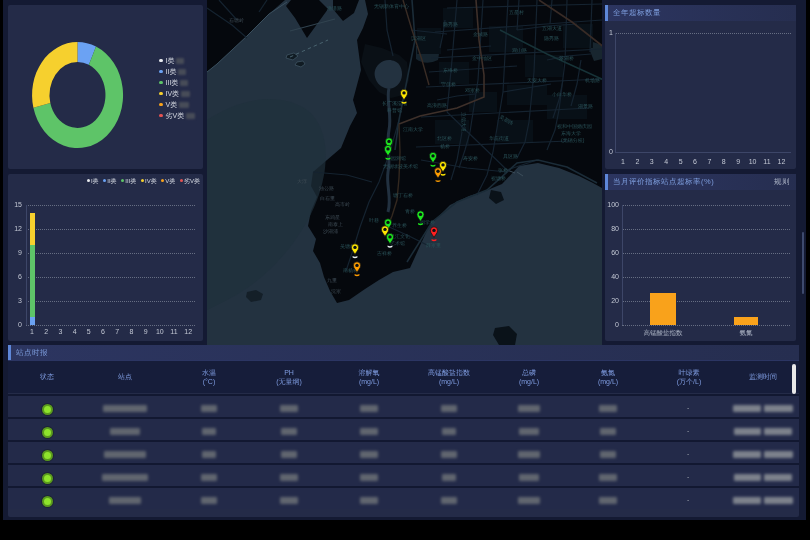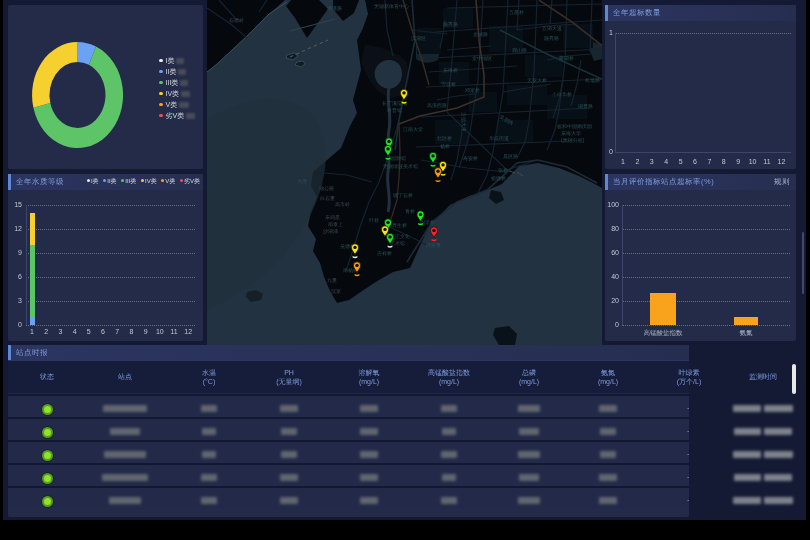--- a/index.html
+++ b/index.html
@@ -10,21 +10,21 @@
   .panel { position:absolute; background:#242b48; border-radius:2px; }
   .phead { position:absolute; left:0; top:0; right:0; height:16px;
     background:linear-gradient(90deg,#2c3560,#262e50); border-left:3px solid #5e87d8;
     color:#7e9ede; font-size:7.5px; line-height:16px; padding-left:5px;
     letter-spacing:0.5px; }
   
   #p1 { left:8px; top:5px;  width:195px; height:164px; }
   #p2 { left:8px; top:174px; width:195px; height:167px; }
   #p3 { left:605px; top:5px; width:191px; height:164px; }
   #p4 { left:605px; top:174px; width:191px; height:167px; }
-  #pt { left:8px; top:345px; width:681px; height:172px; }
+  #pt { left:8px; top:345px; width:791px; height:172px; }
   #mapbox { position:absolute; left:207px; top:0; width:395px; height:345px; background:#05080d; }
   .leg { position:absolute; left:151px; font-size:7px; color:#d6dae2; white-space:nowrap; }
   .leg .d { display:inline-block; width:3.5px; height:3.5px; border-radius:50%; margin-right:3px; vertical-align:1px; }
   .blurb { display:inline-block; background:#474c58; filter:blur(1.3px); border-radius:1px; vertical-align:-1px; }
 
   
   .ax { position:absolute; color:#c3c8d4; font-size:7px; }
   .gridline { position:absolute; border-top:1px dotted rgba(185,192,205,0.45); height:0; }
   .axline { position:absolute; background:#3d4668; }
 
@@ -280,21 +280,20 @@
   </svg>
   <div class="leg" style="top:51px;"><span class="d" style="background:#e8eaee"></span>I类<span class="blurb" style="width:8px;height:6px;margin-left:2px;"></span></div>
   <div class="leg" style="top:62px;"><span class="d" style="background:#6ba2f3"></span>II类<span class="blurb" style="width:8px;height:6px;margin-left:2px;"></span></div>
   <div class="leg" style="top:73px;"><span class="d" style="background:#5ec468"></span>III类<span class="blurb" style="width:8px;height:6px;margin-left:2px;"></span></div>
   <div class="leg" style="top:84px;"><span class="d" style="background:#f6d02e"></span>IV类<span class="blurb" style="width:9px;height:6px;margin-left:2px;"></span></div>
   <div class="leg" style="top:95px;"><span class="d" style="background:#f9a21b"></span>V类<span class="blurb" style="width:10px;height:6px;margin-left:2px;"></span></div>
   <div class="leg" style="top:106px;"><span class="d" style="background:#e65353"></span>劣V类<span class="blurb" style="width:9px;height:6px;margin-left:2px;"></span></div>
 </div>
 
 <div class="panel" id="p2">
-  <div class="phead">全年水质等级</div>
   <div style="position:absolute; right:3px; top:0; height:15px; line-height:15px; font-size:6px; color:#d6dae2; white-space:nowrap;">
     <span class="d" style="display:inline-block;width:3px;height:3px;border-radius:50%;background:#e8eaee;margin:0 1px 1px 0;"></span>I类
     <span class="d" style="display:inline-block;width:3px;height:3px;border-radius:50%;background:#6ba2f3;margin:0 1px 1px 3px;"></span>II类
     <span class="d" style="display:inline-block;width:3px;height:3px;border-radius:50%;background:#5ec468;margin:0 1px 1px 3px;"></span>III类
     <span class="d" style="display:inline-block;width:3px;height:3px;border-radius:50%;background:#f6d02e;margin:0 1px 1px 3px;"></span>IV类
     <span class="d" style="display:inline-block;width:3px;height:3px;border-radius:50%;background:#f9a21b;margin:0 1px 1px 3px;"></span>V类
     <span class="d" style="display:inline-block;width:3px;height:3px;border-radius:50%;background:#e65353;margin:0 1px 1px 3px;"></span>劣V类
   </div>
   <div id="p2plot">
         <div class="gridline" style="left:18px;right:8px;top:31px;"></div>

